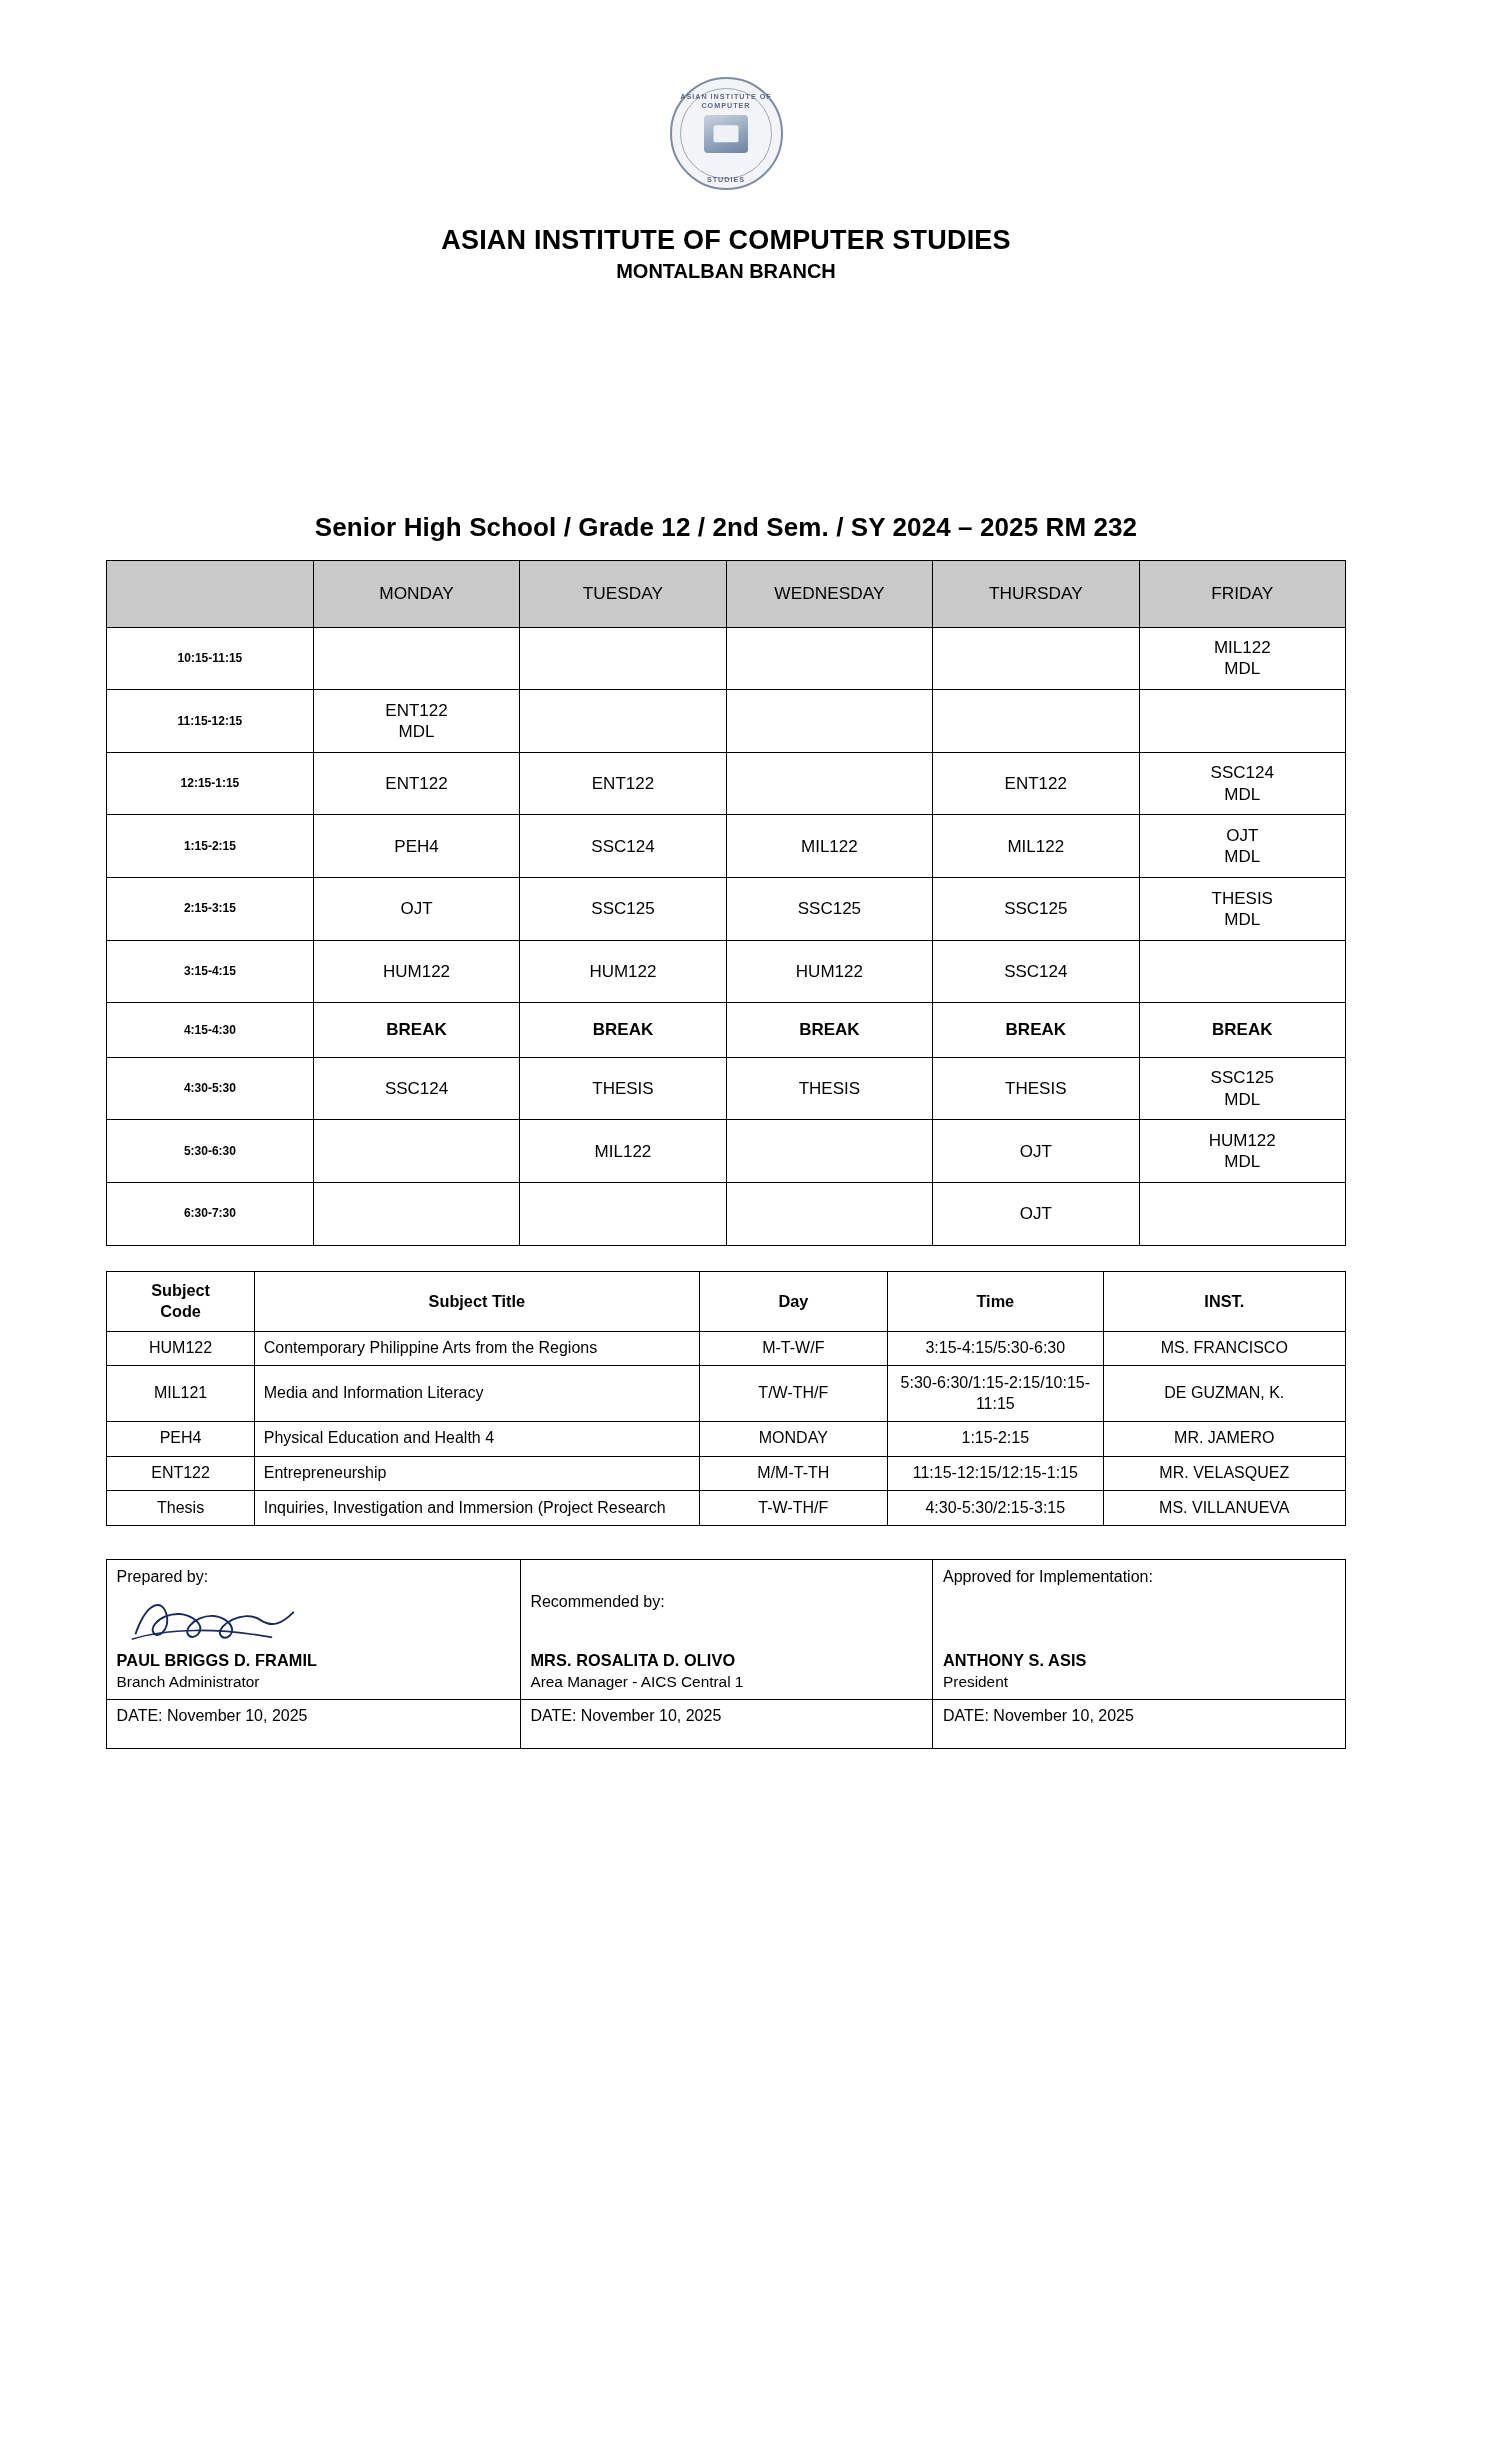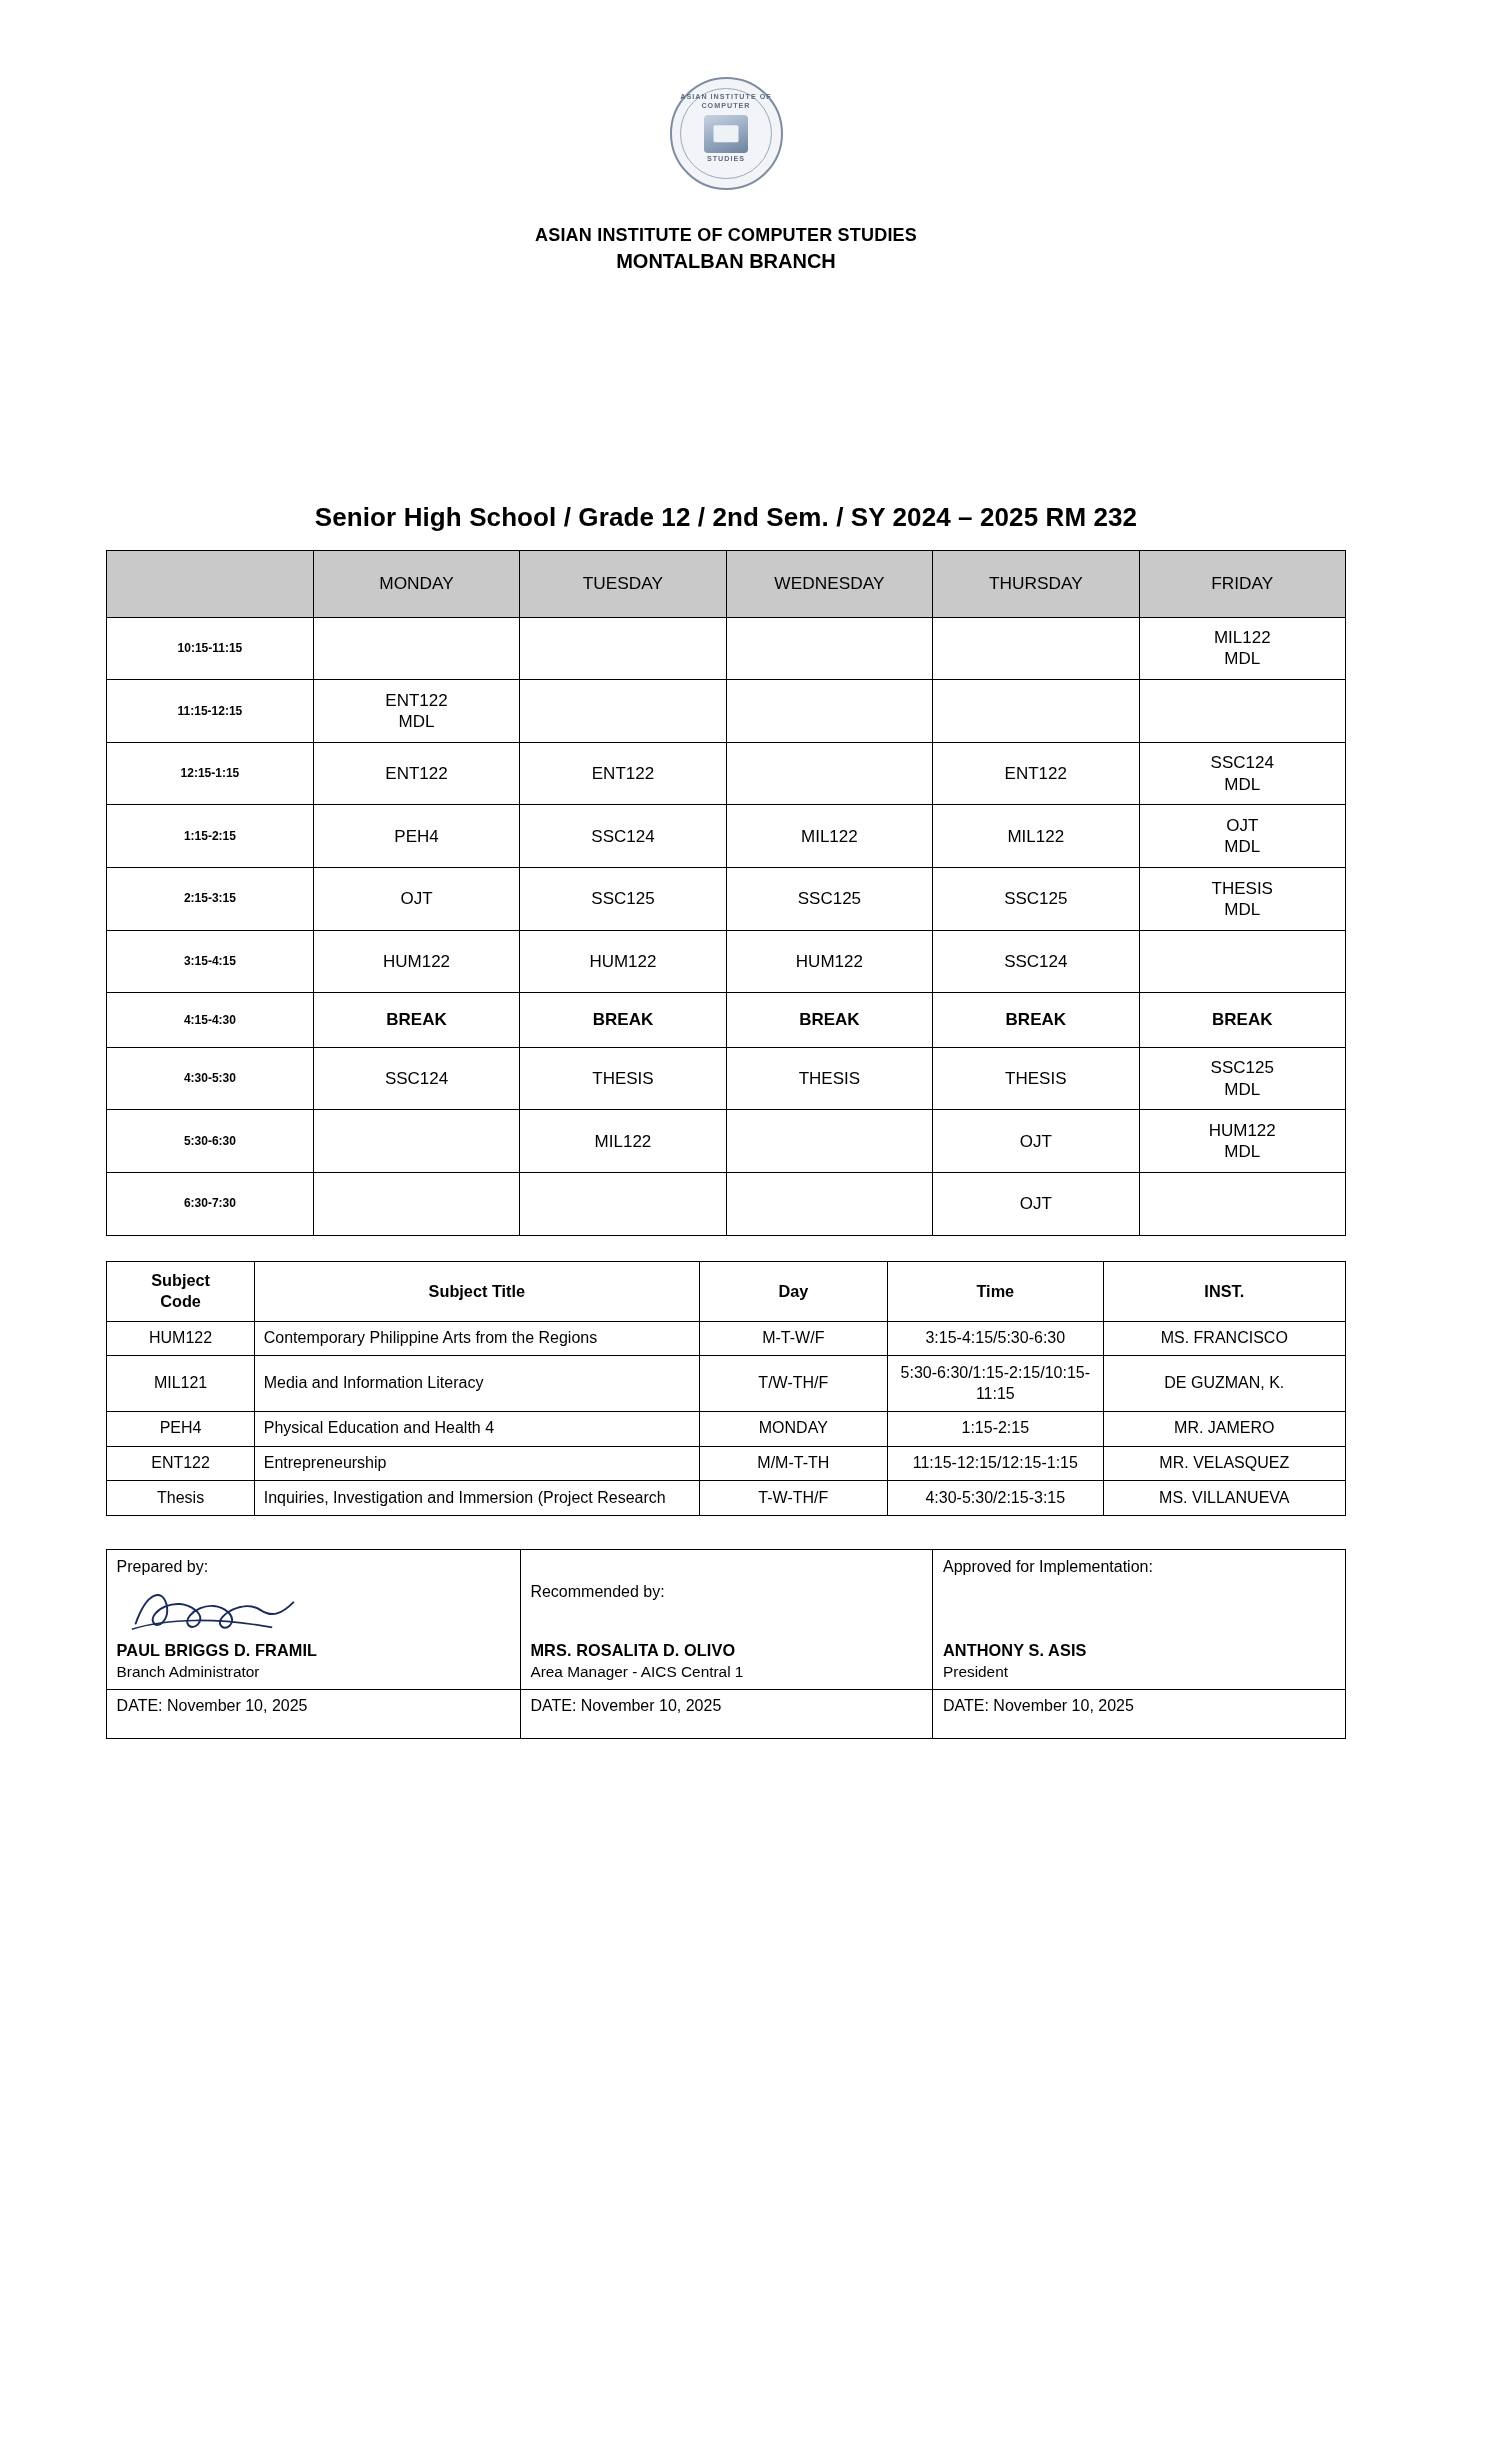--- a/index.html
+++ b/index.html
@@ -51,21 +51,21 @@
   .logo .seal-text-bottom {
     position: absolute;
     width: 100%;
     text-align: center;
     font-size: 7.2px;
     letter-spacing: 1px;
     color: #5d6b80;
     font-weight: bold;
   }
   .logo .seal-text-top { top: 12.5px; }
-  .logo .seal-text-bottom { bottom: 25px; }
+  .logo .seal-text-bottom { bottom: 4px; }
   .logo .seal-core {
     width: 44px;
     height: 38px;
     background: linear-gradient(160deg,#c9d3e0 0%, #8fa3bb 60%, #6e829c 100%);
     border-radius: 3.8px;
     position: relative;
   }
   .logo .seal-core::after {
     content: "";
     position: absolute;
@@ -74,21 +74,21 @@
     width: 25px;
     height: 17.3px;
     transform: translate(-50%,-50%);
     background: #eef2f7;
     border-radius: 1.9px;
   }
 
   .school-name {
     text-align: center;
     font-weight: bold;
-    font-size: 18px;
+    font-size: 27px;
     margin-top: 35px;
     letter-spacing: 0.2px;
   }
   .branch-name {
     text-align: center;
     font-weight: bold;
     font-size: 20px;
     margin-top: 3.8px;
   }
 

